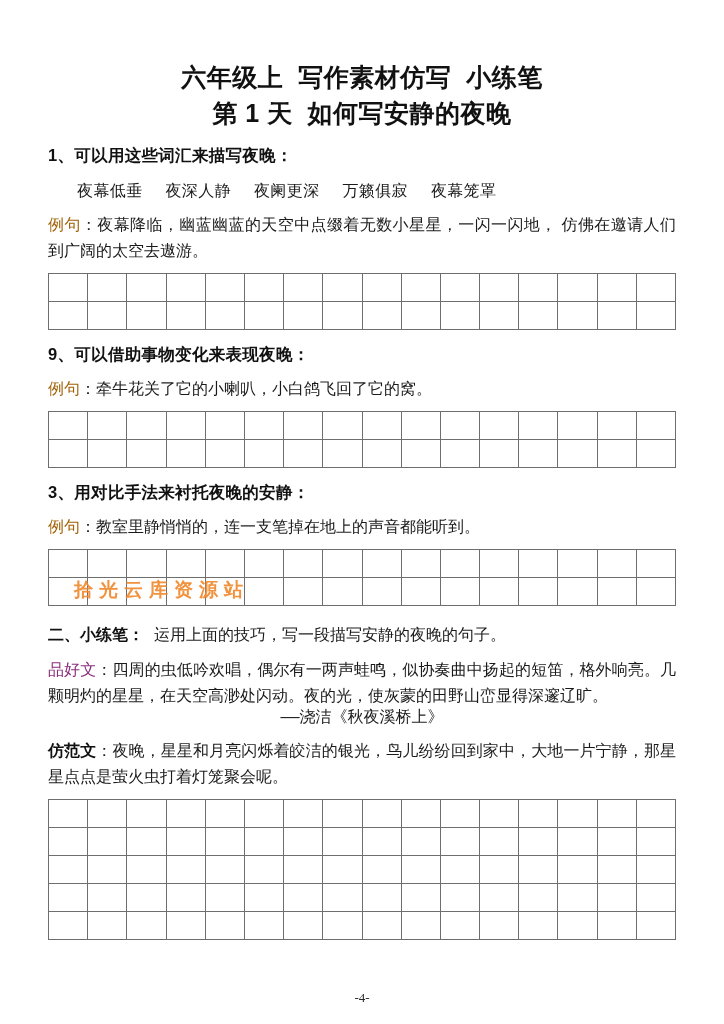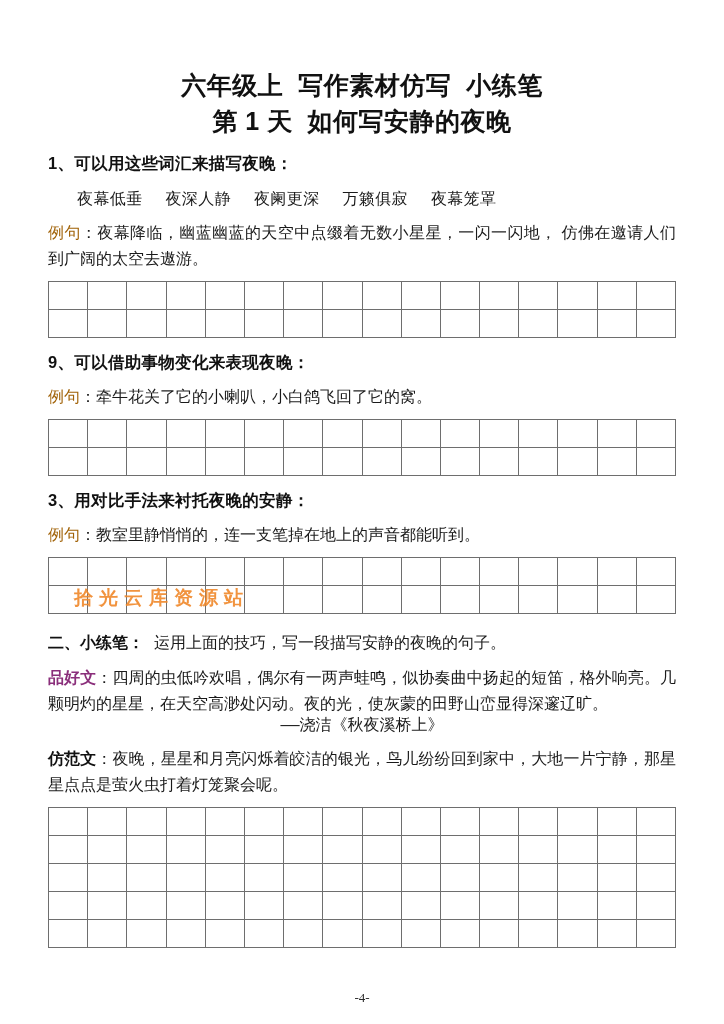--- a/index.html
+++ b/index.html
@@ -13,21 +13,21 @@
     font-family: "Liberation Sans", "DejaVu Sans", sans-serif;
     color: #1a1a1a;
     position: relative;
     overflow: hidden;
   }
   .page {
     position: relative;
     width: 724px;
     height: 1024px;
     box-sizing: border-box;
-    padding: 8px 48px;
+    padding: 0 48px;
   }
 
   
   .doc-title {
     text-align: center;
     font-weight: bold;
     font-size: 25px;
     line-height: 1.42;
     letter-spacing: 0.5px;
     color: #111111;
@@ -64,21 +64,21 @@
     line-height: 1.62;
     margin-top: 10px;
     color: #1a1a1a;
     text-align: justify;
   }
   .lbl-example {
     font-weight: normal;
     color: #a16207;
   }
   .lbl-good {
-    font-weight: bold;
+    font-weight: normal;
     color: #8a2f7b;
   }
   .lbl-model {
     font-weight: bold;
     color: #111111;
   }
   .inline-strong {
     font-weight: bold;
     color: #111111;
   }

